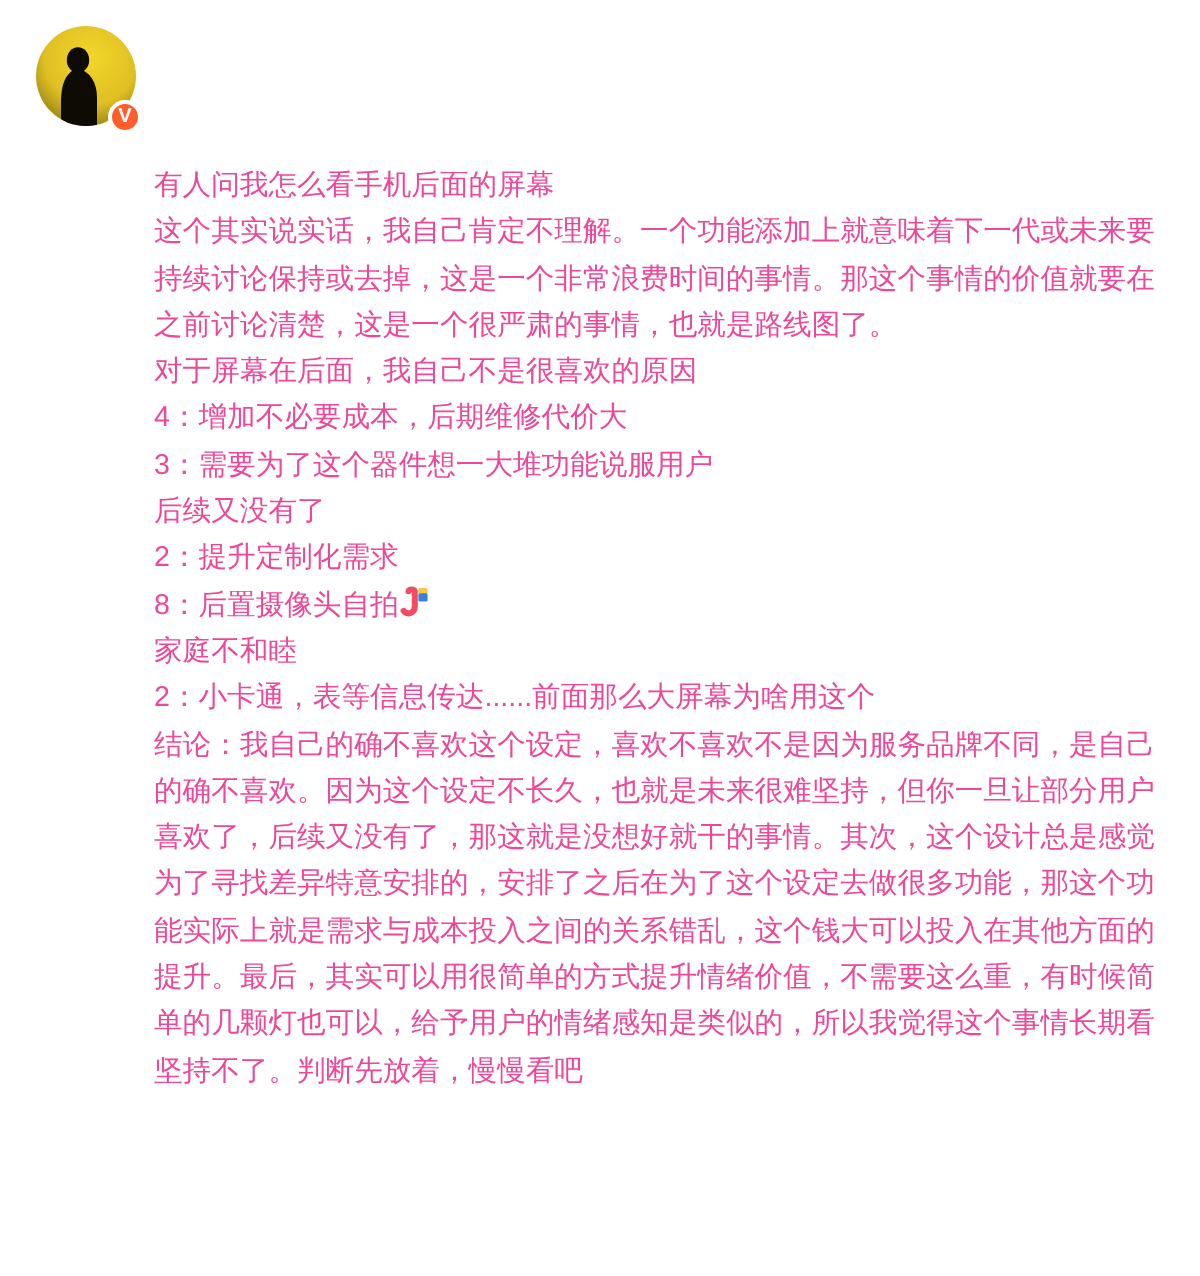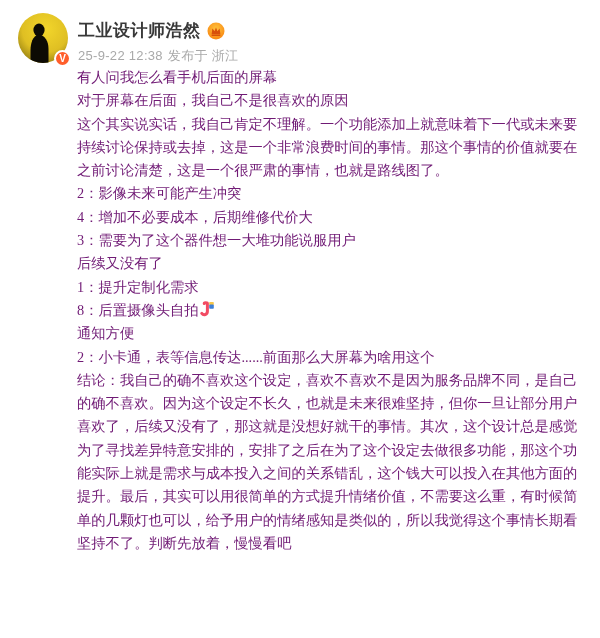--- a/index.html
+++ b/index.html
@@ -55,27 +55,26 @@
     font-size: 13px;
     color: #a9a9a9;
     letter-spacing: 0.3px;
   }
   .time-row .src { margin-left: 5px; }
   .time-row .loc { margin-left: 4px; }
 
   
   .post-body {
     position: absolute;
-    left: 77px; top: 66px;
+    left: 77px; top: 82px;
     width: 514px;
     font-size: 14.3px;
     line-height: 23.3px;
-    color: #701a75;
+    color: #ec4899;
     letter-spacing: 0px;
-    font-family: Liberation Serif, serif;
   }
   .post-line { word-break: break-all; }
   .inline-emoji {
     display: inline-block;
     width: 17px; height: 17px;
     vertical-align: -3px;
     margin-left: 1px;
   }
 </style>
 </head>
@@ -99,59 +98,39 @@
         </defs>
         <circle cx="25" cy="25" r="25" fill="url(#avbg)"></circle>
         <g clip-path="url(#avclip)">
           <ellipse cx="21" cy="17" rx="5.6" ry="6.4" fill="#0d0b04"></ellipse>
           <path d="M21 21 C14.5 23 12.5 30 12.5 38 L12.5 50 L30.5 50 L30.5 36 C30.5 28 27 23 21 21 Z" fill="#0d0b04"></path>
         </g>
       </svg>
       <div class="v-badge">V</div>
     </div>
 
-    <div class="header-meta">
-      <div class="author-row">
-        <span class="author-name">工业设计师浩然</span>
-        <svg class="vip-badge" viewBox="0 0 18 18">
-          <defs>
-            <radialGradient id="vipbg" cx="50%" cy="35%" r="70%">
-              <stop offset="0%" stop-color="#ffc33e"></stop>
-              <stop offset="100%" stop-color="#f8830e"></stop>
-            </radialGradient>
-          </defs>
-          <circle cx="9" cy="9" r="8.5" fill="url(#vipbg)"></circle>
-          <path d="M4.6 12.2 L5.4 6.6 L7.6 9.2 L9 5.2 L10.4 9.2 L12.6 6.6 L13.4 12.2 Z" fill="#d8500a"></path>
-          <rect x="4.6" y="12.6" width="8.8" height="1.5" rx="0.7" fill="#d8500a"></rect>
-        </svg>
-      </div>
-      <div class="time-row">
-        <span>25-9-22 12:38</span><span class="src">发布于</span><span class="loc">浙江</span>
-      </div>
-    </div>
   </div>
 
   <div class="post-body">
     <div class="post-line">有人问我怎么看手机后面的屏幕</div>
+    <div class="post-line">这个其实说实话，我自己肯定不理解。一个功能添加上就意味着下一代或未来要持续讨论保持或去掉，这是一个非常浪费时间的事情。那这个事情的价值就要在之前讨论清楚，这是一个很严肃的事情，也就是路线图了。</div>
     <div class="post-line">对于屏幕在后面，我自己不是很喜欢的原因</div>
-    <div class="post-line">这个其实说实话，我自己肯定不理解。一个功能添加上就意味着下一代或未来要持续讨论保持或去掉，这是一个非常浪费时间的事情。那这个事情的价值就要在之前讨论清楚，这是一个很严肃的事情，也就是路线图了。</div>
-    <div class="post-line">2：影像未来可能产生冲突</div>
     <div class="post-line">4：增加不必要成本，后期维修代价大</div>
     <div class="post-line">3：需要为了这个器件想一大堆功能说服用户</div>
     <div class="post-line">后续又没有了</div>
-    <div class="post-line">1：提升定制化需求</div>
+    <div class="post-line">2：提升定制化需求</div>
 
     <div class="post-line">
       <span>8：后置摄像头自拍</span><svg class="inline-emoji" viewBox="0 0 17 17">
         <rect x="9.2" y="1" width="4.6" height="3" rx="0.8" fill="#f7c648"></rect>
         <rect x="9.2" y="3.6" width="4.6" height="4.2" rx="0.8" fill="#3e7fd6"></rect>
         <path d="M4.2 2.6 C4.2 1.4 7.4 1.4 7.4 2.6 L7.4 10.2 C7.4 13.6 3.6 14.8 1.8 12.4" fill="none" stroke="#f24b63" stroke-width="3" stroke-linecap="round"></path>
       </svg>
     </div>
 
-    <div class="post-line">通知方便</div>
+    <div class="post-line">家庭不和睦</div>
 
 
     <div class="post-line">2：小卡通，表等信息传达......前面那么大屏幕为啥用这个</div>
     <div class="post-line">结论：我自己的确不喜欢这个设定，喜欢不喜欢不是因为服务品牌不同，是自己的确不喜欢。因为这个设定不长久，也就是未来很难坚持，但你一旦让部分用户喜欢了，后续又没有了，那这就是没想好就干的事情。其次，这个设计总是感觉为了寻找差异特意安排的，安排了之后在为了这个设定去做很多功能，那这个功能实际上就是需求与成本投入之间的关系错乱，这个钱大可以投入在其他方面的提升。最后，其实可以用很简单的方式提升情绪价值，不需要这么重，有时候简单的几颗灯也可以，给予用户的情绪感知是类似的，所以我觉得这个事情长期看坚持不了。判断先放着，慢慢看吧</div>
   </div>
 
 </div>
 
 </body></html>

